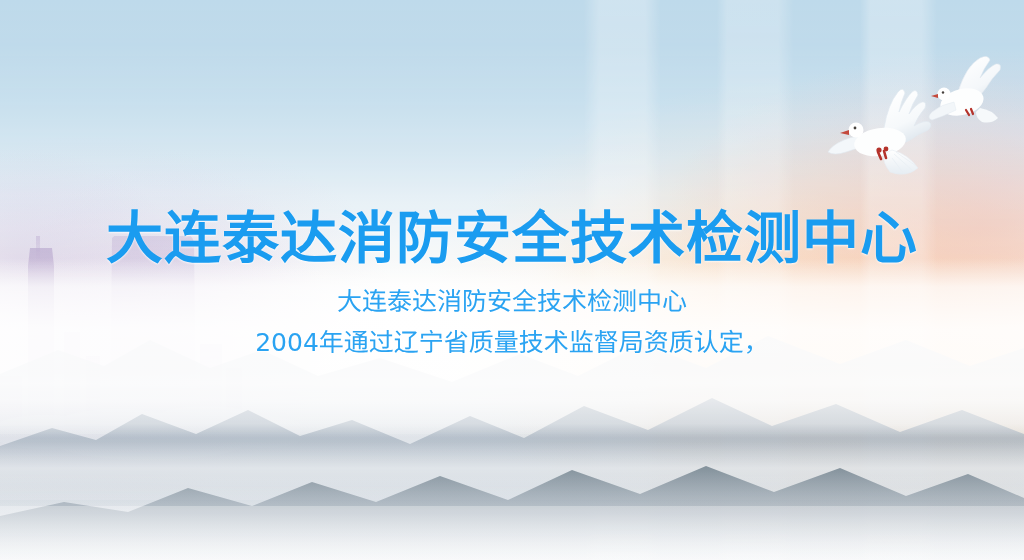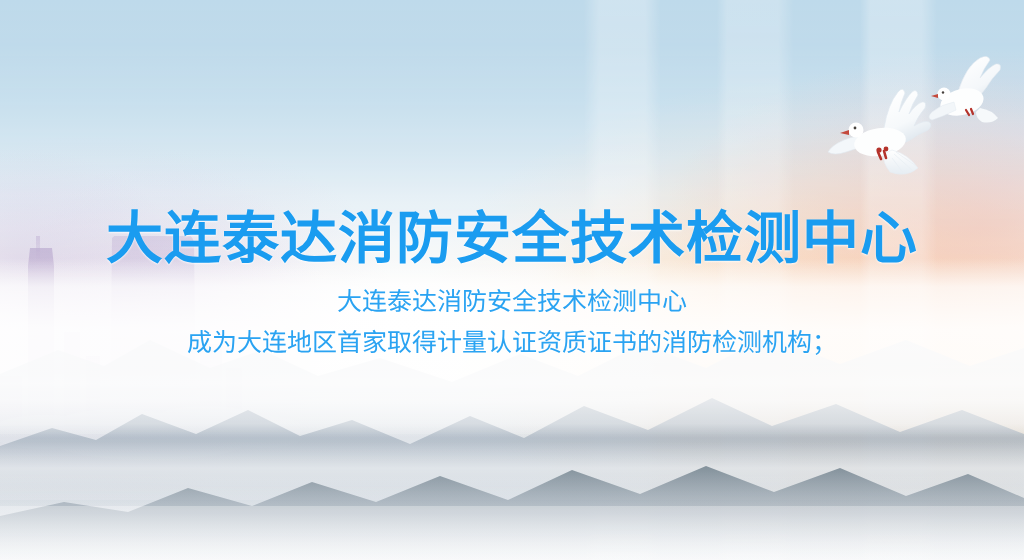--- a/index.html
+++ b/index.html
@@ -346,17 +346,17 @@
   </svg>
 
   <div class="text-scrim"></div>
 
   <div class="content">
 
     <h1 class="headline">大连泰达消防安全技术检测中心</h1>
 
     <div class="body-copy">
       <div class="body-line">大连泰达消防安全技术检测中心</div>
-      <div class="body-line">成为大连地区首家取得计量认证资质证书的消防检测机构；</div>
+      <div class="body-line">2004年通过辽宁省质量技术监督局资质认定，</div>
     </div>
 
   </div>
 </div>
 
 </body></html>

